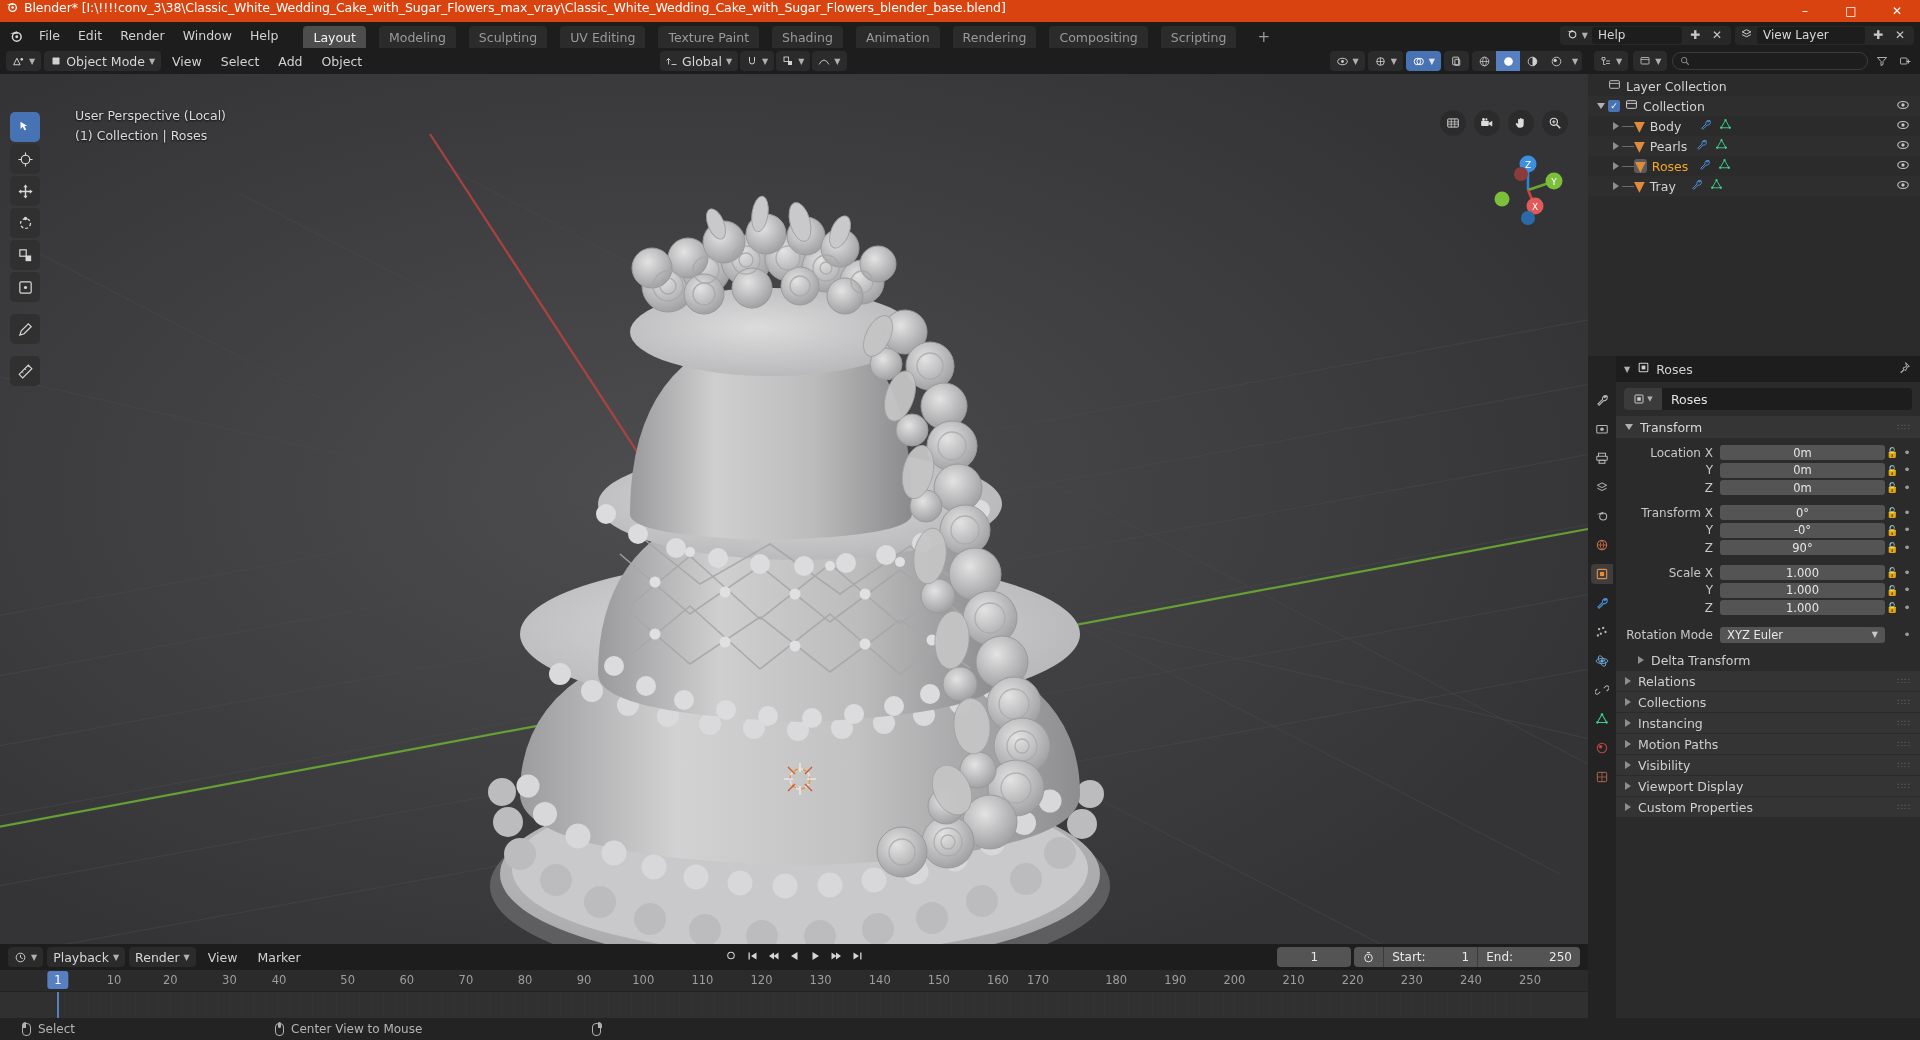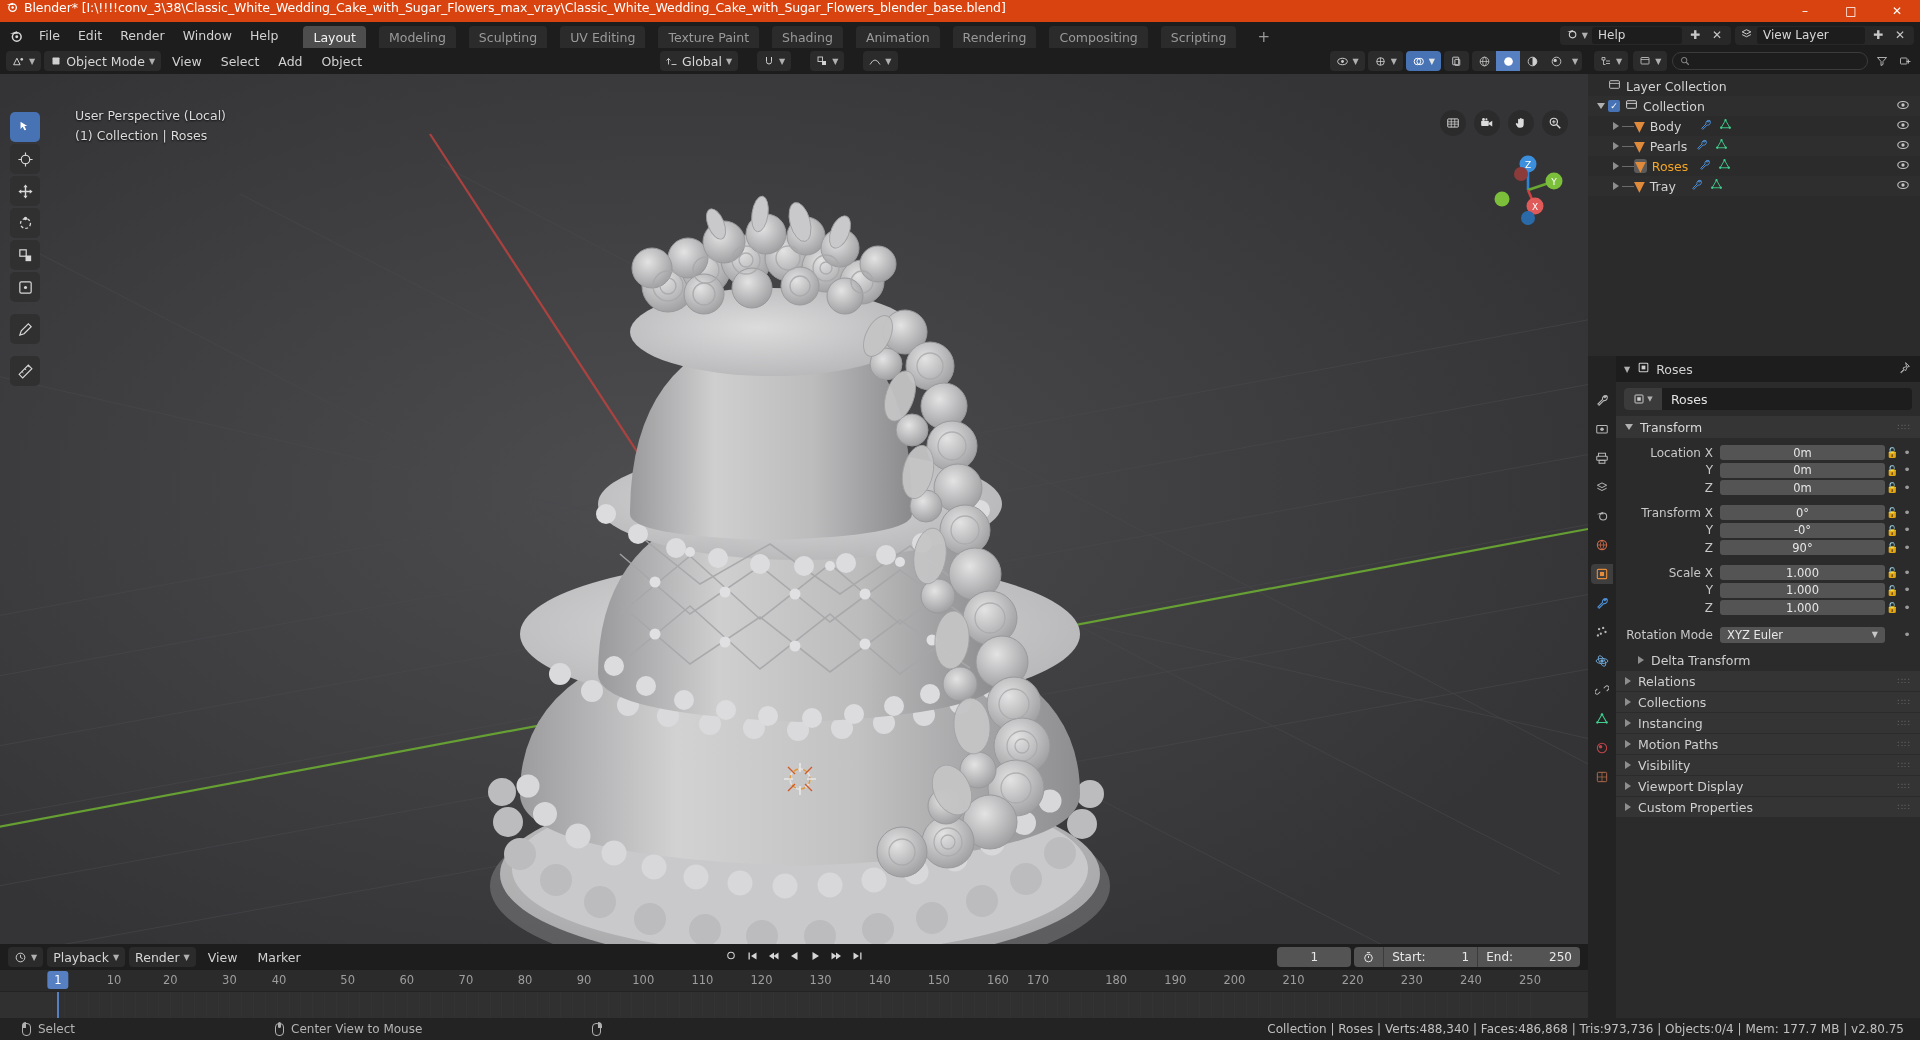--- a/index.html
+++ b/index.html
@@ -255,21 +255,21 @@
             <rect x="5" y="5" width="14" height="14" rx="1.5" fill="#d0d0d0"></rect>
           </svg>
         <span>Object Mode</span>
         <span style="font-size:8px;color:#b0b0b0;">▼</span>
       </div>
       <div class="vp-txt">View</div>
       <div class="vp-txt">Select</div>
       <div class="vp-txt">Add</div>
       <div class="vp-txt">Object</div>
 
-      <div style="position:absolute; left:660px; display:flex; align-items:center; gap:19px;">
+      <div style="position:absolute; left:660px; display:flex; align-items:center; gap:2px;">
         <div class="vp-btn">
           <svg width="12" height="12" viewBox="0 0 24 24">
               <path d="M5 19 L5 7 M5 7 L9 11 M5 7 L1 11" stroke="#d0d0d0" stroke-width="1.8" fill="none"></path>
               <path d="M11 19 L21 19" stroke="#d0d0d0" stroke-width="1.8"></path>
             </svg>
           <span>Global</span>
           <span style="font-size:8px;color:#b0b0b0;">▼</span>
         </div>
         <div class="vp-btn">
           <svg width="12" height="12" viewBox="0 0 24 24">
@@ -1417,16 +1417,15 @@
       <span>Select</span>
     </div>
     <div class="sb-item" style="margin-left:200px">
       <span class="mouse m"></span>
       <span>Center View to Mouse</span>
     </div>
     <div class="sb-item" style="margin-left:170px">
       <span class="mouse r"></span>
       <span></span>
     </div>
-    <div class="sb-right">Collection | Roses | Verts:488,340 | Faces:486,868 | Tris:973,736 | Objects:0/4 | Mem: 177.7 MB | v2.80.75</div>
   </div>
 
 </div>
 
 </body></html>

